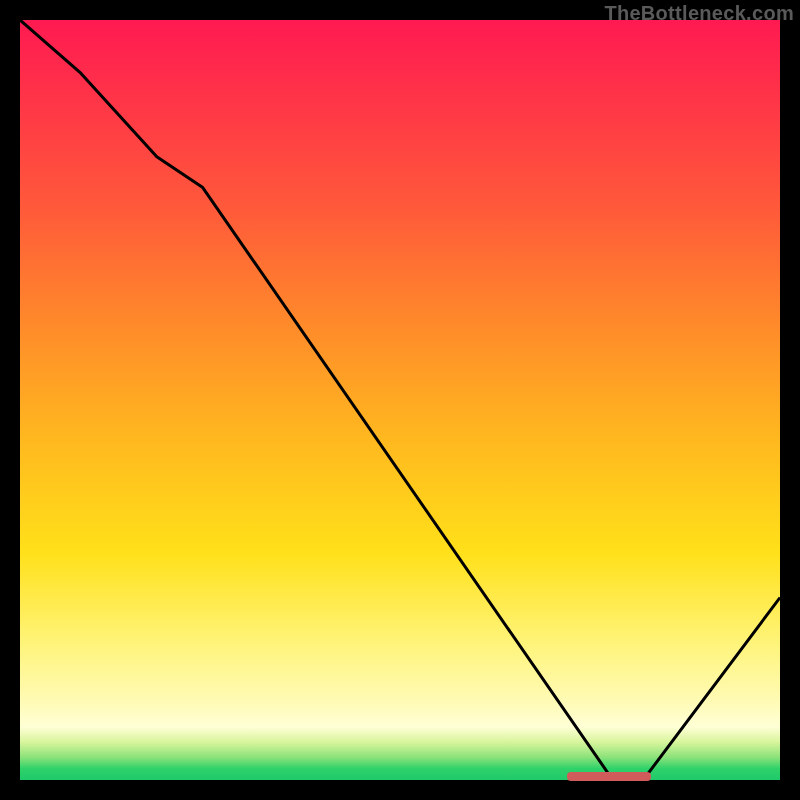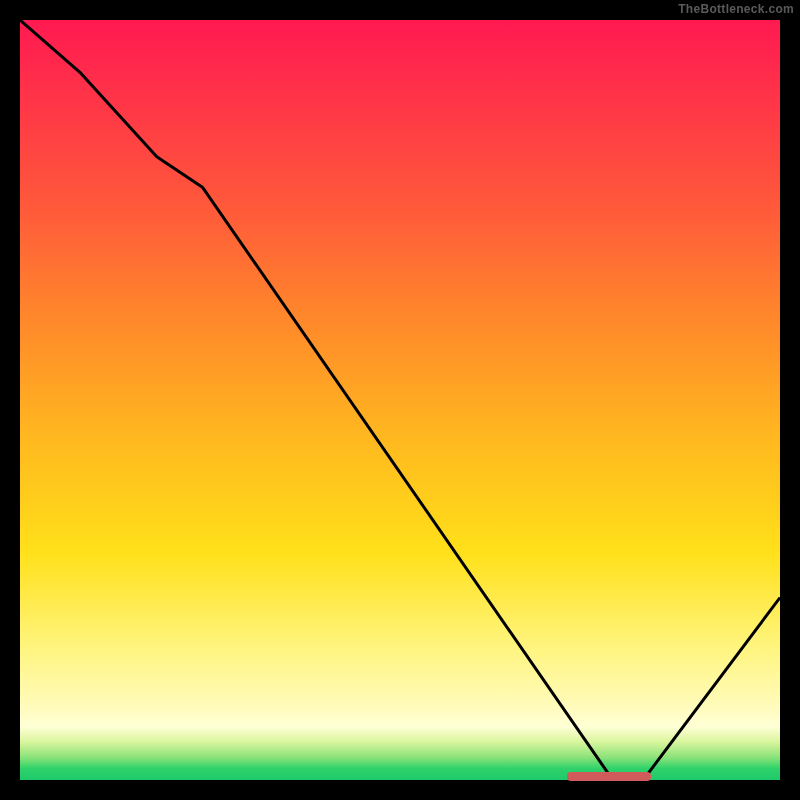--- a/index.html
+++ b/index.html
@@ -40,21 +40,21 @@
       #8ce27a 97%,
       #2fd26a 98.5%,
       #1fc96a 100%
     );
   }
   .watermark {
     position: absolute;
     top: 2px;
     right: 6px;
     font-family: Arial, Helvetica, sans-serif;
-    font-size: 12px;
+    font-size: 20px;
     font-weight: 600;
     color: #5a5a5a;
     letter-spacing: 0.3px;
     user-select: none;
   }
   .curve-svg {
     position: absolute;
     left: 20px;
     top: 20px;
     width: 760px;

